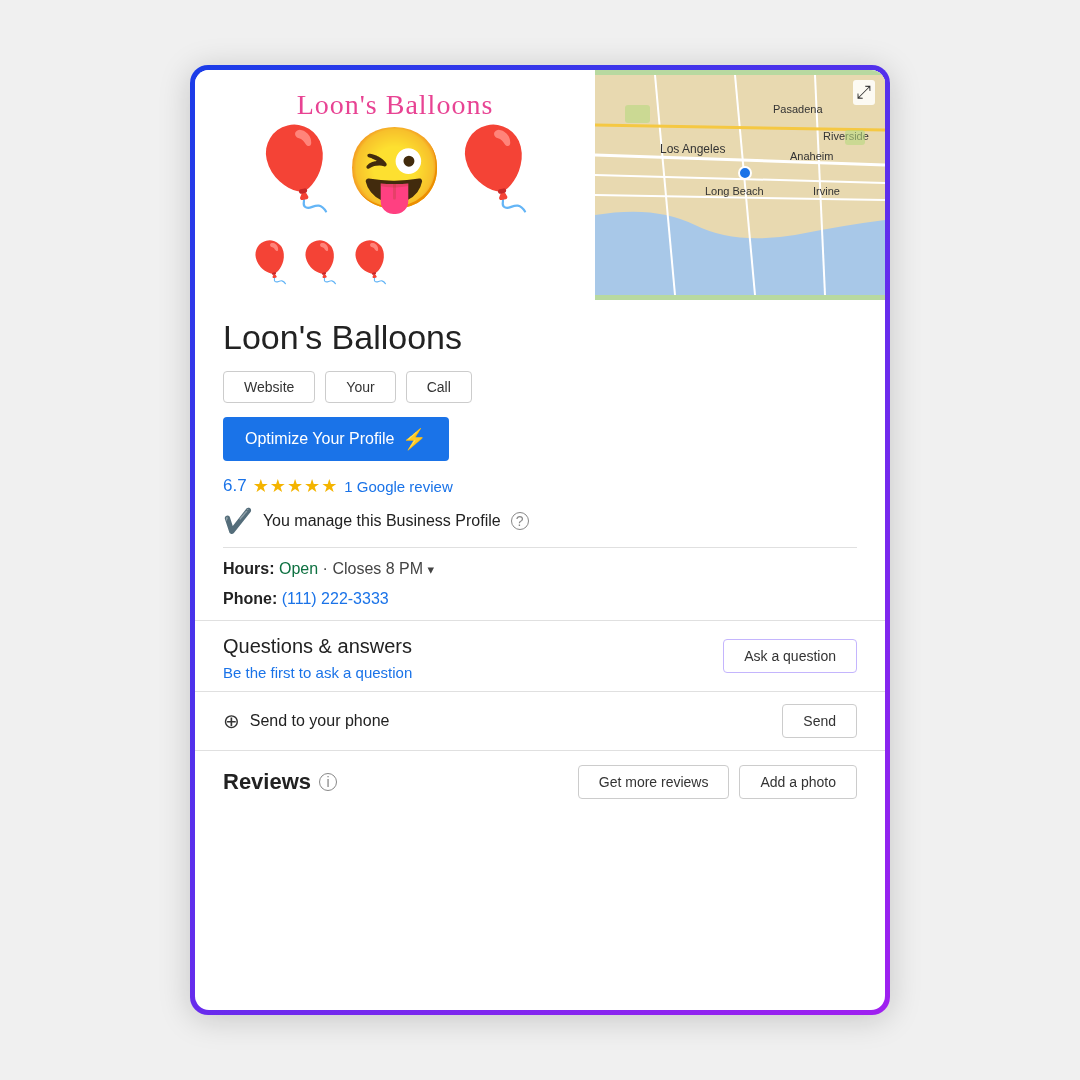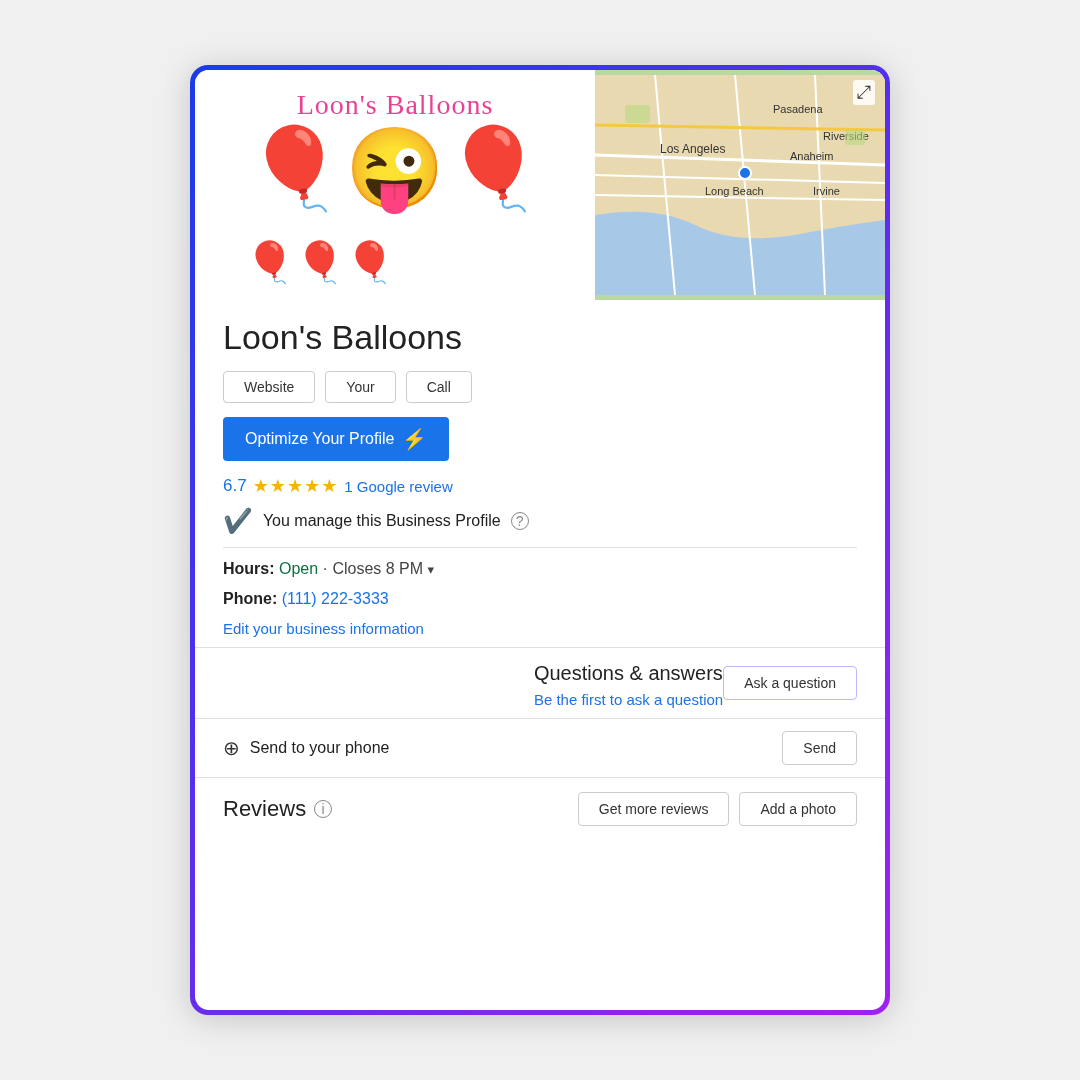--- a/index.html
+++ b/index.html
@@ -204,21 +204,21 @@
       text-decoration: none;
       cursor: pointer;
       display: block;
       margin-bottom: 10px;
     }
     .qa-section {
       padding: 14px 28px 10px 28px;
       border-top: 1px solid #e0e0e0;
       display: flex;
       align-items: flex-start;
-      justify-content: flex-end;
+      justify-content: space-between;
     }
     .qa-left {
       display: flex;
       flex-direction: column;
       gap: 6px;
     }
     .qa-title {
       font-size: 20px;
       font-weight: 500;
       color: #222;
@@ -275,21 +275,21 @@
       align-items: center;
       justify-content: space-between;
     }
     .reviews-left {
       display: flex;
       align-items: center;
       gap: 8px;
     }
     .reviews-title {
       font-size: 22px;
-      font-weight: 400;
+      font-weight: 700;
       color: #222;
     }
     .info-circle {
       font-size: 14px;
       color: #888;
       border: 1.5px solid #888;
       border-radius: 50%;
       width: 18px;
       height: 18px;
       display: inline-flex;
@@ -390,21 +390,20 @@
         <span class="info-label">Hours:</span>
         <span class="info-open">Open</span>
         <span class="info-hours"> · </span>
         <span class="info-hours">Closes 8 PM</span>
         <span class="dropdown-arrow"> ▾</span>
       </div>
       <div class="info-row">
         <span class="info-label">Phone:</span>
         <span class="info-phone"> (111) 222-3333</span>
       </div>
-      <a class="edit-link">Edit your business information</a>
     </div>
 
     <div class="qa-section">
       <div class="qa-left">
         <span class="qa-title">Questions &amp; answers</span>
         <a class="qa-link">Be the first to ask a question</a>
       </div>
       <button class="ask-btn">Ask a question</button>
     </div>
 

